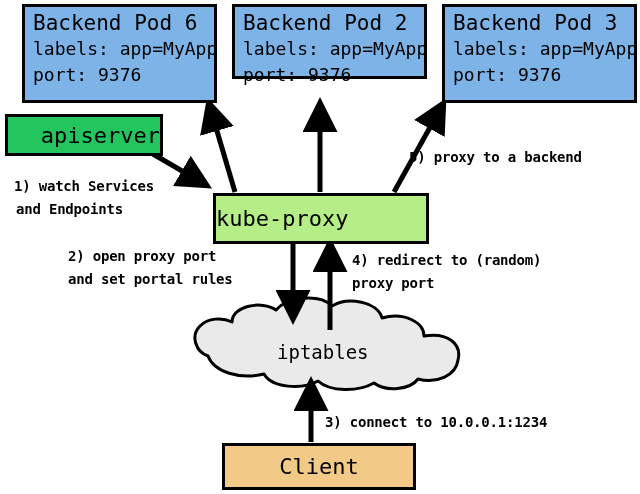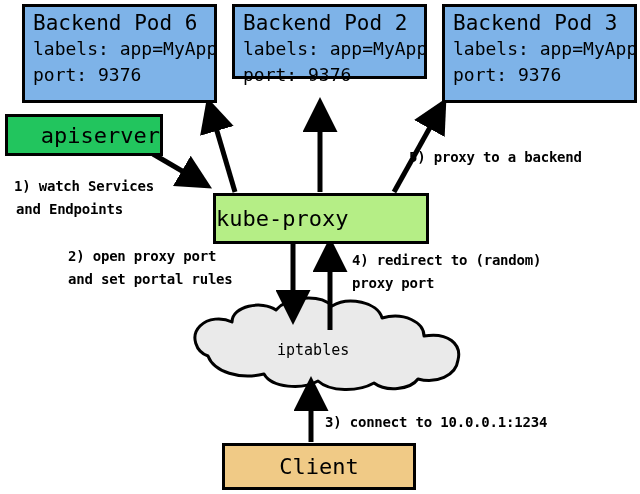--- a/index.html
+++ b/index.html
@@ -78,21 +78,21 @@
   }
   .client-label {
     font-family: "DejaVu Sans Mono", monospace;
     font-size: 22px;
     color: #000000;
     white-space: nowrap;
   }
   .cloud-label {
     position: absolute;
     font-family: "DejaVu Sans Mono", monospace;
-    font-size: 15px;
+    font-size: 19px;
     color: #000000;
     white-space: nowrap;
   }
   .step {
     position: absolute;
     font-family: "DejaVu Sans Mono", monospace;
     font-size: 14px;
     font-weight: bold;
     color: #000000;
     white-space: pre;

